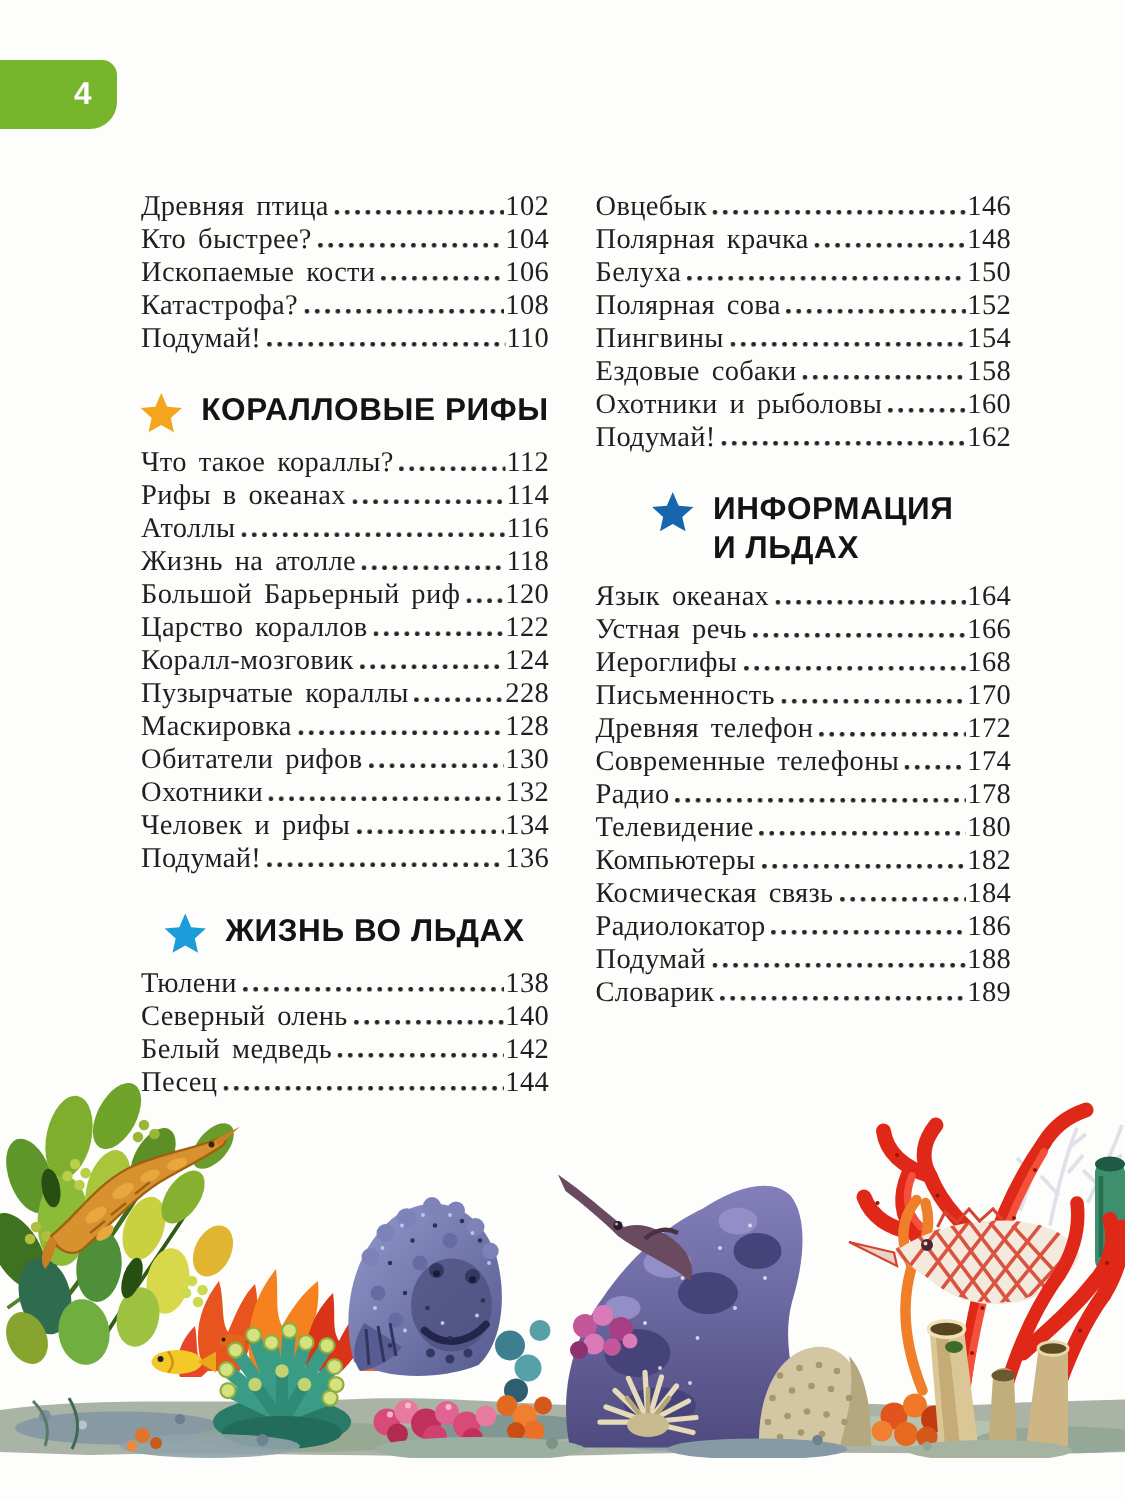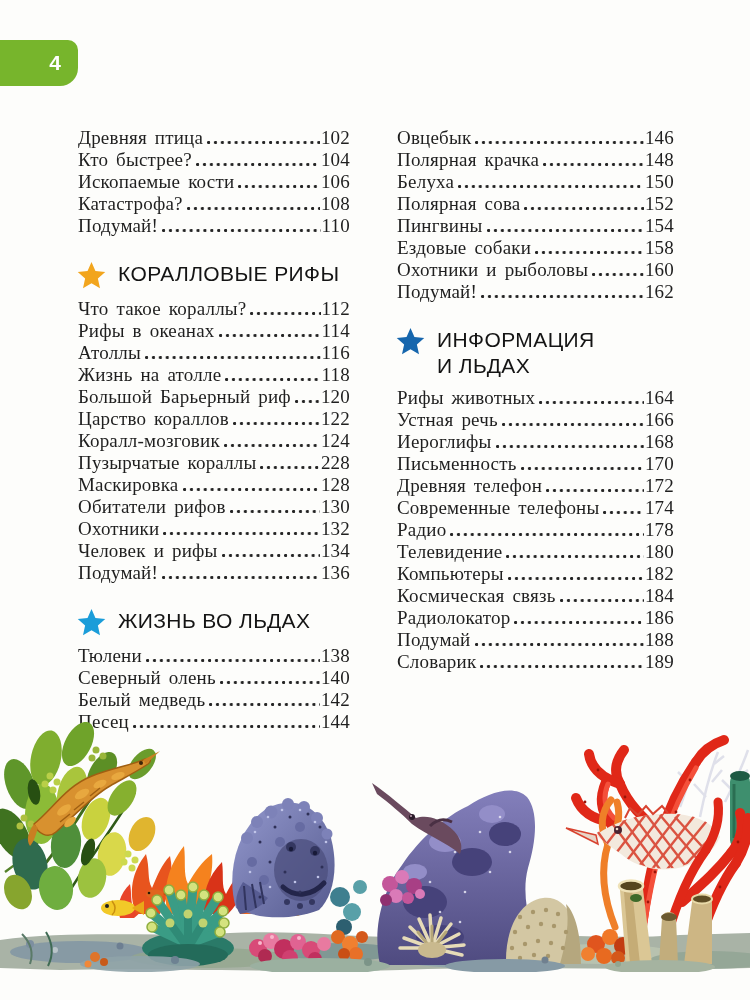--- a/index.html
+++ b/index.html
@@ -12,38 +12,38 @@
     position:absolute;left:0;top:40px;width:78px;height:46px;
     border-radius:0 10px 18px 0;
     display:flex;align-items:center;justify-content:flex-end;
     padding-right:17px;box-sizing:border-box;
   }
   .page-tab .num4{
     color:#ffffff;font-family:"Liberation Sans","DejaVu Sans",sans-serif;
     font-weight:bold;font-size:21px;
   }
   .col{position:absolute;top:127px;}
-  .col-left{left:78px;width:272px;}
+  .col-left{left:94px;width:272px;}
   .col-right{left:397px;width:277px;}
   .entry{
     display:flex;align-items:baseline;
     font-size:19px;line-height:22px;color:#1f1f1f;
     letter-spacing:0.2px;word-spacing:3px;
   }
   .lbl,.num{white-space:nowrap;}
   .leader{
     flex:1;min-width:8px;height:3px;margin:0 1px 0 4px;align-self:baseline;
     background-image:radial-gradient(circle at 1.6px 1.5px,#242424 1.25px,rgba(0,0,0,0) 1.9px);
     background-size:6.9px 3px;background-repeat:repeat-x;
   }
   .sec-header{
     display:flex;align-items:flex-start;
     margin:24px 0 8px -2px;
     font-family:"Liberation Sans","DejaVu Sans",sans-serif;
-    font-weight:400;color:#141414;
+    font-weight:700;color:#141414;justify-content:center;
   }
   .star{flex:0 0 auto;margin-right:11px;margin-top:0px;line-height:0;}
   .sec-title{font-size:21px;line-height:26px;letter-spacing:0.4px;}
   .gap-before{}
   .reef{position:absolute;left:0;top:722px;width:750px;height:250px;}
 </style>
 </head>
 <body>
 
 <div class="page-tab" style="background: rgb(119, 181, 44);">
@@ -231,21 +231,21 @@
       <span class="star"><svg viewBox="0 0 30 28" width="31" height="29">
           <polygon points="15,1 18.82,9.74 28.31,10.67 21.18,17.01 23.23,26.33 15,21.5 6.77,26.33 8.82,17.01 1.69,10.67 11.18,9.74" fill="#1666ad"></polygon>
         </svg></span>
       <div class="sec-title">
         <div>ИНФОРМАЦИЯ</div>
         <div>И ЛЬДАХ</div>
       </div>
     </div>
     <div class="toc-list">
       <div class="entry">
-        <span class="lbl">Рифы животных</span>
+        <span class="lbl">Язык океанах</span>
         <span class="leader"></span>
         <span class="num">164</span>
       </div>
       <div class="entry">
         <span class="lbl">Устная речь</span>
         <span class="leader"></span>
         <span class="num">166</span>
       </div>
       <div class="entry">
         <span class="lbl">Иероглифы</span>

